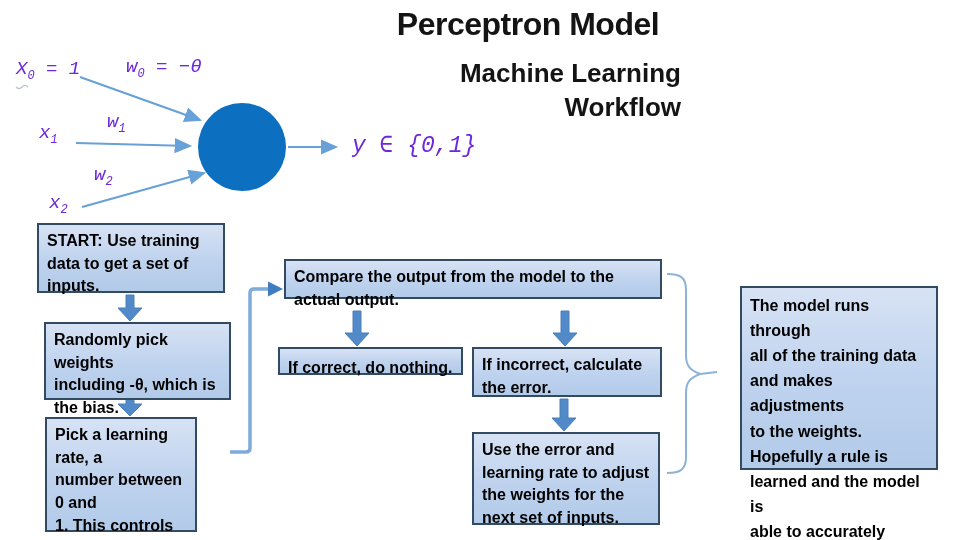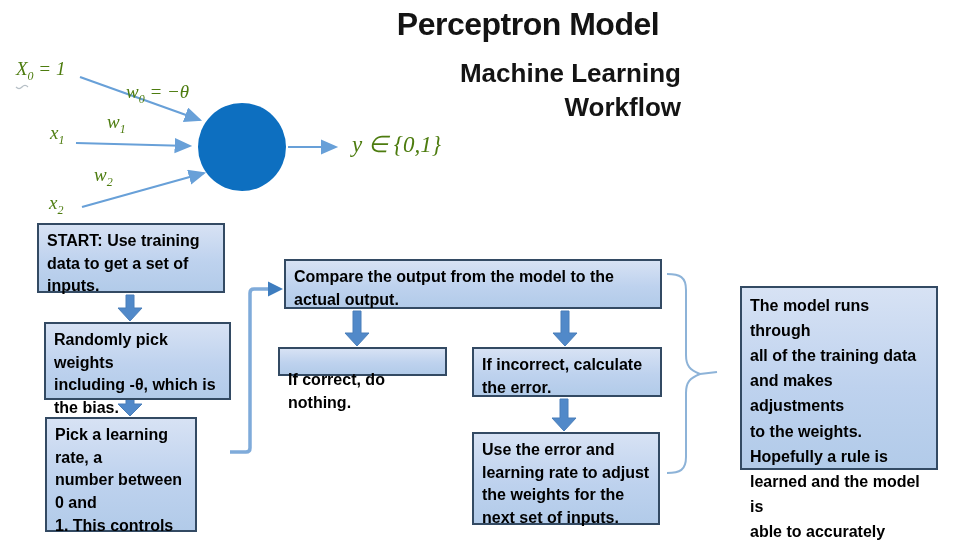--- a/index.html
+++ b/index.html
@@ -10,38 +10,38 @@
   .layer{position:absolute;left:0;top:0;width:960px;height:540px;}
   .title{
     position:absolute;left:318px;top:6px;width:420px;text-align:center;
     font-size:32px;font-weight:bold;color:#141414;letter-spacing:-0.5px;
   }
   .subtitle{
     position:absolute;left:381px;top:56px;width:300px;text-align:right;
     font-size:26px;font-weight:bold;color:#141414;line-height:1.32;white-space:pre-line;
   }
   .fml{
-    position:absolute;font-family:Liberation Serif, serif;
-    font-style:italic;color:#4d7c0f;font-size:19px;white-space:nowrap;
+    position:absolute;font-family:Liberation Mono, monospace;
+    font-style:italic;color:#6d28d9;font-size:19px;white-space:nowrap;
   }
   .fml sub{font-size:12px;font-style:italic;}
   .fml-out{font-size:23px;}
   .box{
     position:absolute;box-sizing:border-box;
     background:linear-gradient(180deg,#d7e2f4 0%,#bed2ee 55%,#b2cbe9 100%);
     border:2px solid #334a63;color:#000;
     font-size:16px;font-weight:bold;line-height:1.42;
     padding:5px 8px;
   }
   .box-text{white-space:pre-line;}
   .b-start{left:37px;top:223px;width:188px;height:70px;}
   .b-weights{left:44px;top:322px;width:187px;height:78px;}
   .b-rate{left:45px;top:417px;width:152px;height:115px;}
-  .b-compare{left:284px;top:259px;width:378px;height:50px;padding-right:40px;}
-  .b-ifcorrect{left:278px;top:347px;width:169px;height:28px;padding-top:20px;}
+  .b-compare{left:284px;top:259px;width:378px;height:40px;padding-right:40px;}
+  .b-ifcorrect{left:278px;top:347px;width:185px;height:28px;padding-top:8px;}
   .b-ifincorrect{left:472px;top:347px;width:190px;height:50px;}
   .b-useerror{left:472px;top:432px;width:188px;height:93px;}
   .b-summary{left:740px;top:286px;width:198px;height:184px;line-height:1.57;}
 </style>
 </head>
 <body>
 
 <div class="slide">
 
   <svg class="layer" viewBox="0 0 960 540">
@@ -69,22 +69,22 @@
 
     <path d="M667,274 C680,274 686,277 686,290 L686,355 C686,366 690,370 700,374 C690,378 686,382 686,393 L686,457 C686,470 680,473 667,473" fill="none" stroke="#8db3d8" stroke-width="2" stroke-linejoin="round"></path>
     <line x1="700" y1="374" x2="717" y2="372" stroke="#8db3d8" stroke-width="2"></line>
   </svg>
 
   <div class="title">Perceptron Model</div>
   <div class="subtitle">Machine Learning
 Workflow</div>
 
   <span class="fml" style="left:16px;top:58px;"><span>X</span><sub>0</sub><span> = 1</span></span>
-  <span class="fml" style="left:126px;top:56px;margin-top:25px;"><span>w</span><sub>0</sub><span> = −θ</span></span>
-  <span class="fml" style="left:50px;top:122px;"><span>x</span><sub>1</sub><span></span></span>
+  <span class="fml" style="left:126px;top:56px;"><span>w</span><sub>0</sub><span> = −θ</span></span>
+  <span class="fml" style="left:39px;top:122px;"><span>x</span><sub>1</sub><span></span></span>
   <span class="fml" style="left:107px;top:111px;"><span>w</span><sub>1</sub><span></span></span>
   <span class="fml" style="left:94px;top:164px;"><span>w</span><sub>2</sub><span></span></span>
   <span class="fml" style="left:49px;top:192px;"><span>x</span><sub>2</sub><span></span></span>
   <span class="fml fml-out" style="left:352px;top:131px;">y ∈ {0,1}</span>
 
   <div class="box b-start">
     <span class="box-text">START: Use training
 data to get a set of
 inputs.</span>
   </div>

